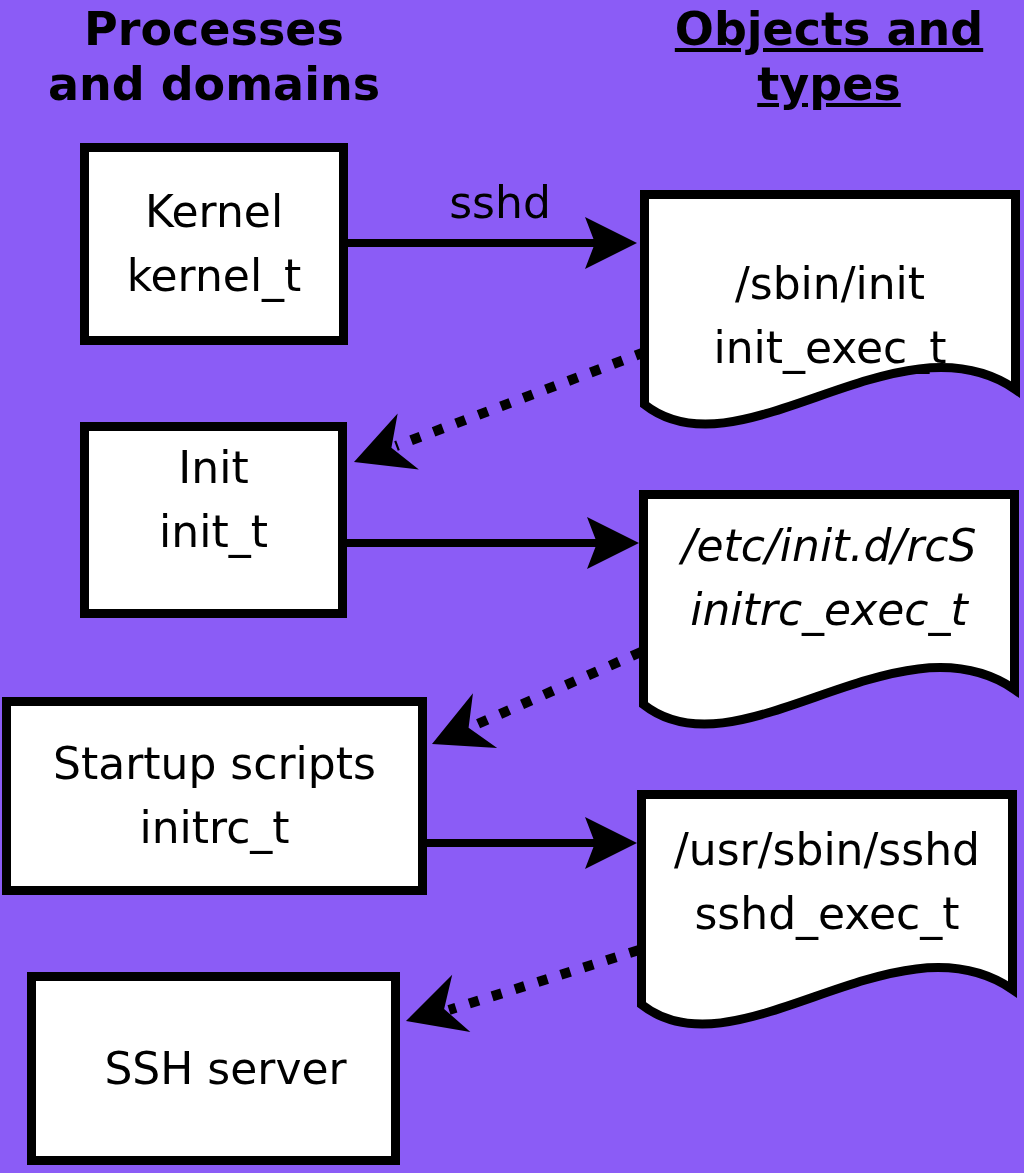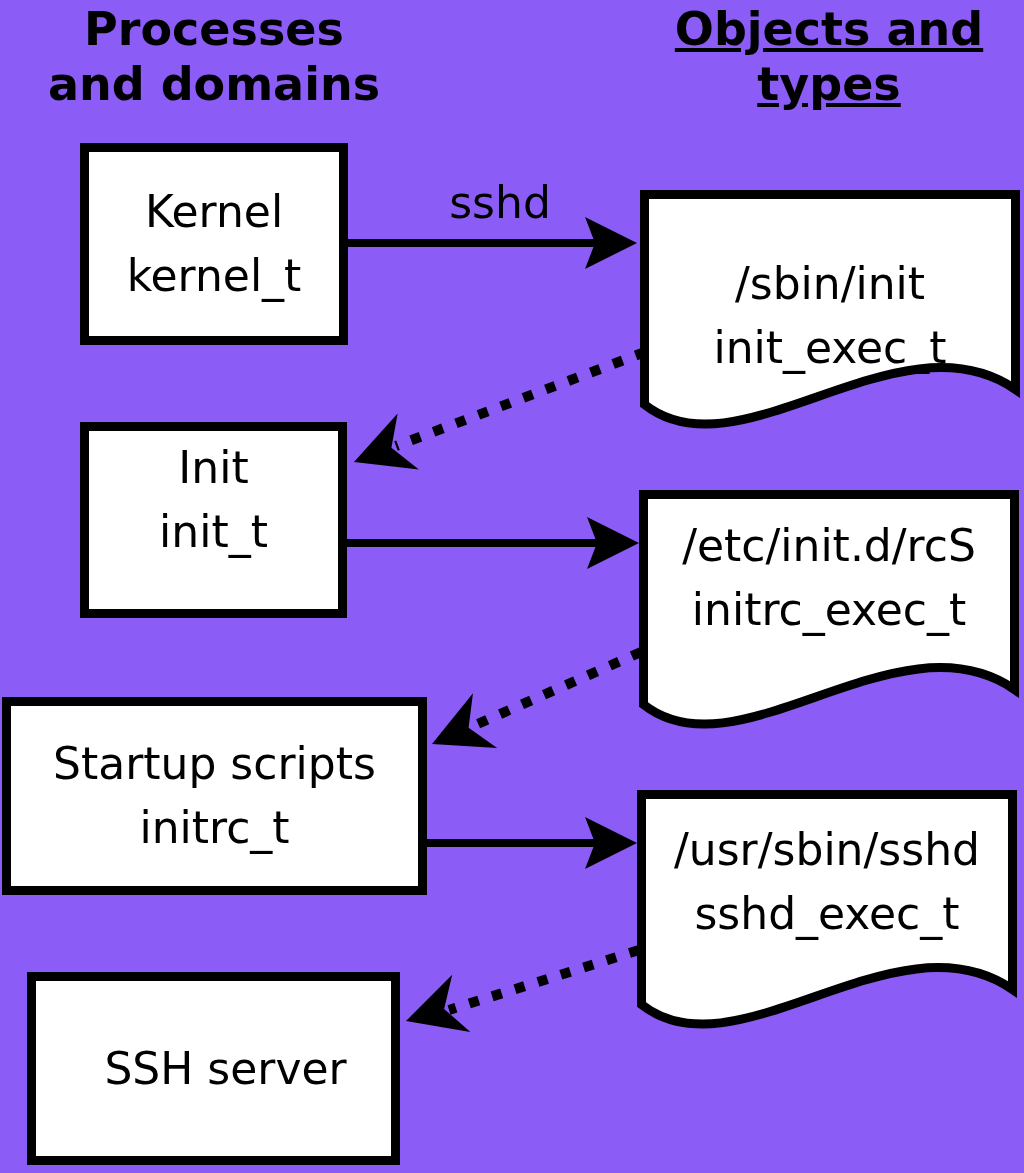--- a/index.html
+++ b/index.html
@@ -121,21 +121,21 @@
     <span>initrc_t</span>
   </div>
   <div class="label node-label" style="left:39px; top:972px; width:373px; height:193px;">
     <span>SSH server</span>
   </div>
 
   <div class="label node-label" style="left:640px; top:215px; width:380px; height:128px;margin-top:37px;">
     <span>/sbin/init</span>
     <span>init_exec_t</span>
   </div>
-  <div class="label node-label" style="left:639px; top:514px; width:380px; height:128px;">
+  <div class="label node-label" style="left:639px; top:514px; width:380px; height:128px;font-style:italic;">
     <span>/etc/init.d/rcS</span>
     <span>initrc_exec_t</span>
   </div>
   <div class="label node-label" style="left:637px; top:818px; width:380px; height:128px;">
     <span>/usr/sbin/sshd</span>
     <span>sshd_exec_t</span>
   </div>
 
   <div class="edge-label" style="left:420px; top:181px; width:160px;">sshd</div>
 

